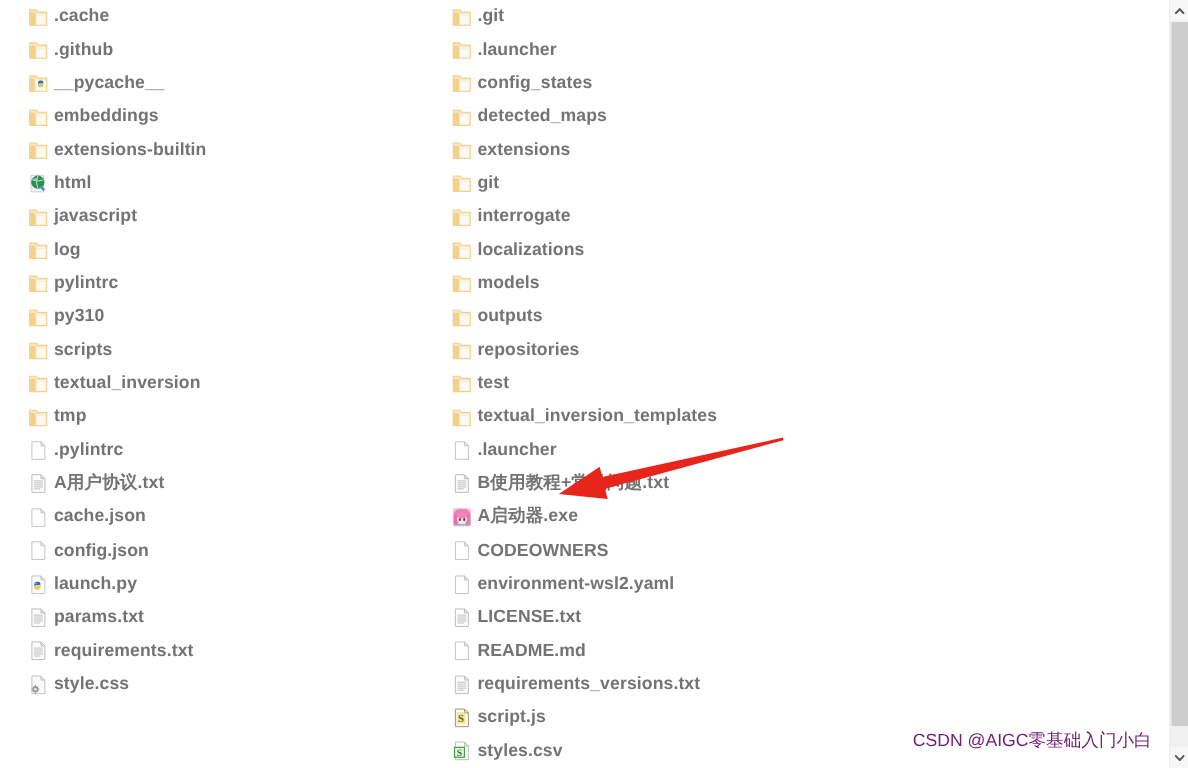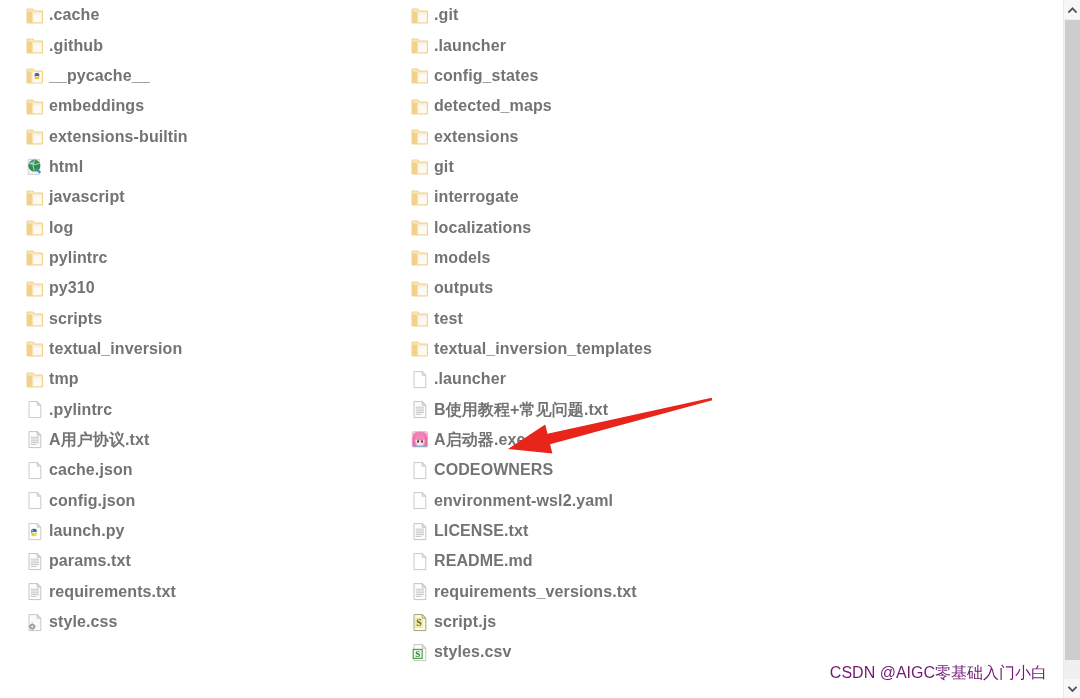--- a/index.html
+++ b/index.html
@@ -447,20 +447,31 @@
       <div class="row">
         <span class="icon-wrap">
           <svg width="18" height="21" viewBox="0 0 18 21">
             <path d="M1 4 L7 4 L8.6 6 L16.5 6 L16.5 18 L1 18 Z" fill="#f8e6bd" stroke="#f2d18b" stroke-width="1"></path>
             <path d="M1 6.6 L6.2 6.6 L6.2 18 L1 18 Z" fill="#f2d18b"></path>
             <path d="M7.2 7.6 L15.6 7.6 L15.6 17.2 L7.2 17.2 Z" fill="#fdfdfd" opacity="0.85"></path>
             <path d="M7.2 8.8 L15.6 8.8" stroke="#ececec" stroke-width="0.8"></path>
           </svg>
         </span>
         <span class="label">outputs</span>
+      </div>
+      <div class="row">
+        <span class="icon-wrap">
+          <svg width="18" height="21" viewBox="0 0 18 21">
+            <path d="M1 4 L7 4 L8.6 6 L16.5 6 L16.5 18 L1 18 Z" fill="#f8e6bd" stroke="#f2d18b" stroke-width="1"></path>
+            <path d="M1 6.6 L6.2 6.6 L6.2 18 L1 18 Z" fill="#f2d18b"></path>
+            <path d="M7.2 7.6 L15.6 7.6 L15.6 17.2 L7.2 17.2 Z" fill="#fdfdfd" opacity="0.85"></path>
+            <path d="M7.2 8.8 L15.6 8.8" stroke="#ececec" stroke-width="0.8"></path>
+          </svg>
+        </span>
+        <span class="label">repositories</span>
       </div>
       <div class="row">
         <span class="icon-wrap">
           <svg width="18" height="21" viewBox="0 0 18 21">
             <path d="M1 4 L7 4 L8.6 6 L16.5 6 L16.5 18 L1 18 Z" fill="#f8e6bd" stroke="#f2d18b" stroke-width="1"></path>
             <path d="M1 6.6 L6.2 6.6 L6.2 18 L1 18 Z" fill="#f2d18b"></path>
             <path d="M7.2 7.6 L15.6 7.6 L15.6 17.2 L7.2 17.2 Z" fill="#fdfdfd" opacity="0.85"></path>
             <path d="M7.2 8.8 L15.6 8.8" stroke="#ececec" stroke-width="0.8"></path>
           </svg>
         </span>

